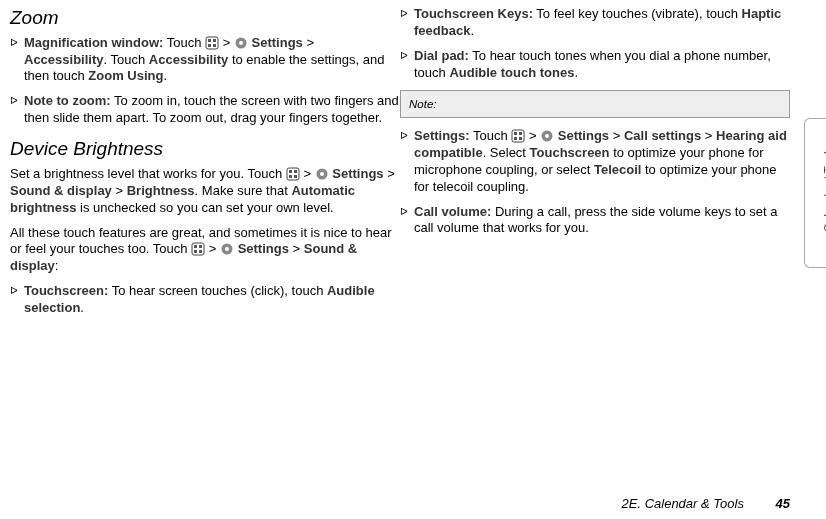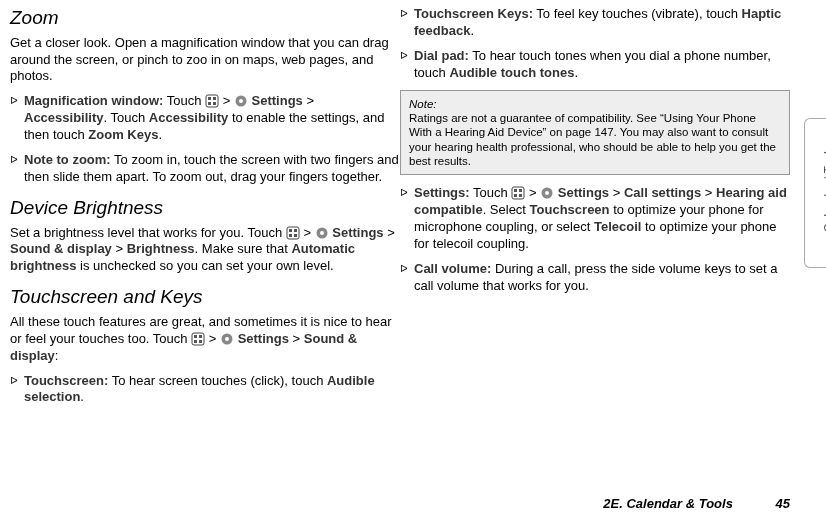--- a/index.html
+++ b/index.html
@@ -35,21 +35,20 @@
     vertical-align: -3px;
   }
   .note {
     border: 1px solid #999;
     background: #eee;
     font-size: 11.5px;
     line-height: 1.25;
     padding: 6px 7px 6px 8px;
     margin: 6px 0 10px 0;
     display: flex;
-    flex-direction: column;
   }
   .note-label { font-style: italic; font-weight: normal; width: 40px; flex: none; }
   .note-body { flex: 1; }
   .sidetab {
     position: absolute;
     right: 0;
     top: 118px;
     width: 22px;
     height: 150px;
     border: 1px solid #aaa;
@@ -67,56 +66,55 @@
     font-size: 12px;
     color: #555;
     white-space: nowrap;
   }
   .footer {
     position: absolute;
     bottom: 8px;
     right: 36px;
     font-size: 13px;
   }
-  .footer .sec { font-style: italic; margin-right: 39px; font-weight: bold; }
+  .footer .sec { font-style: italic; margin-right: 28px; }
   .footer .pg { font-style: italic; font-weight: bold; margin-top: 48px; }
 </style>
 </head>
 <body>
 
 <div class="sidetab"></div>
 <div class="sidetab-text">Calendar / Tools</div>
 
 <div class="page">
 
   <div class="col">
 
     <h2 class="zoom">Zoom</h2>
-    <p class="para">Get a closer look. Open a magnification window that you can drag around the screen, or pinch to zoo in on maps, web pages, and photos.</p>
 
     <div class="bullet">
       <div class="bchar">ᐅ</div>
       <div class="btxt">
         <span class="bold">Magnification window:</span>
         <span>Touch </span>
         <span class="icon"><svg viewBox="0 0 14 14">
               <rect x="1" y="1" width="12" height="12" rx="2" fill="#fff" stroke="#444"></rect>
               <rect x="3" y="3" width="3" height="3" fill="#555"></rect>
               <rect x="8" y="3" width="3" height="3" fill="#555"></rect>
               <rect x="3" y="8" width="3" height="3" fill="#555"></rect>
               <rect x="8" y="8" width="3" height="3" fill="#555"></rect>
             </svg></span>
         <span class="gt"> &gt; </span>
         <span class="icon"><svg viewBox="0 0 14 14">
               <circle cx="7" cy="7" r="5.5" fill="#888"></circle>
               <circle cx="7" cy="7" r="2" fill="#fff"></circle>
             </svg></span>
         <span class="bold">Settings</span>
         <span class="gt"> &gt; </span>
-        <span class="bold">Accessibility</span><span>. Touch </span><span class="bold">Accessibility</span><span> to enable the settings, and then touch </span><span class="bold">Zoom Keys</span><span>.</span>
+        <span class="bold">Accessibility</span><span>. Touch </span><span class="bold">Accessibility</span><span> to enable the settings, and then touch </span><span class="bold">Zoom Using</span><span>.</span>
       </div>
     </div>
 
     <div class="bullet">
       <div class="bchar">ᐅ</div>
       <div class="btxt">
         <span class="bold">Note to zoom:</span><span> To zoom in, touch the screen with two fingers and then slide them apart. To zoom out, drag your fingers together.</span>
       </div>
     </div>
 
@@ -135,21 +133,20 @@
             <circle cx="7" cy="7" r="5.5" fill="#888"></circle>
             <circle cx="7" cy="7" r="2" fill="#fff"></circle>
           </svg></span>
       <span class="bold">Settings</span>
       <span class="gt"> &gt; </span>
       <span class="bold">Sound &amp; display</span>
       <span class="gt"> &gt; </span>
       <span class="bold">Brightness</span><span>. Make sure that </span><span class="bold">Automatic brightness</span><span> is unchecked so you can set your own level.</span>
     </p>
 
-    <h2 class="section">Touchscreen and Keys</h2>
     <p class="para">
       <span>All these touch features are great, and sometimes it is nice to hear or feel your touches too. Touch </span>
       <span class="icon"><svg viewBox="0 0 14 14">
             <rect x="1" y="1" width="12" height="12" rx="2" fill="#fff" stroke="#444"></rect>
             <rect x="3" y="3" width="3" height="3" fill="#555"></rect>
             <rect x="8" y="3" width="3" height="3" fill="#555"></rect>
             <rect x="3" y="8" width="3" height="3" fill="#555"></rect>
             <rect x="8" y="8" width="3" height="3" fill="#555"></rect>
           </svg></span>
       <span class="gt"> &gt; </span>
@@ -183,21 +180,20 @@
     <div class="bullet">
       <div class="bchar">ᐅ</div>
       <div class="btxt">
         <span class="bold">Dial pad:</span><span> To hear touch tones when you dial a phone number, touch </span><span class="bold">Audible touch tones</span><span>.</span>
       </div>
     </div>
 
 
     <div class="note">
       <div class="note-label">Note:</div>
-      <div class="note-body">Ratings are not a guarantee of compatibility. See “Using Your Phone With a Hearing Aid Device” on page 147. You may also want to consult your hearing health professional, who should be able to help you get the best results.</div>
     </div>
 
     <div class="bullet">
       <div class="bchar">ᐅ</div>
       <div class="btxt">
         <span class="bold">Settings:</span><span> Touch </span>
         <span class="icon"><svg viewBox="0 0 14 14">
               <rect x="1" y="1" width="12" height="12" rx="2" fill="#fff" stroke="#444"></rect>
               <rect x="3" y="3" width="3" height="3" fill="#555"></rect>
               <rect x="8" y="3" width="3" height="3" fill="#555"></rect>

